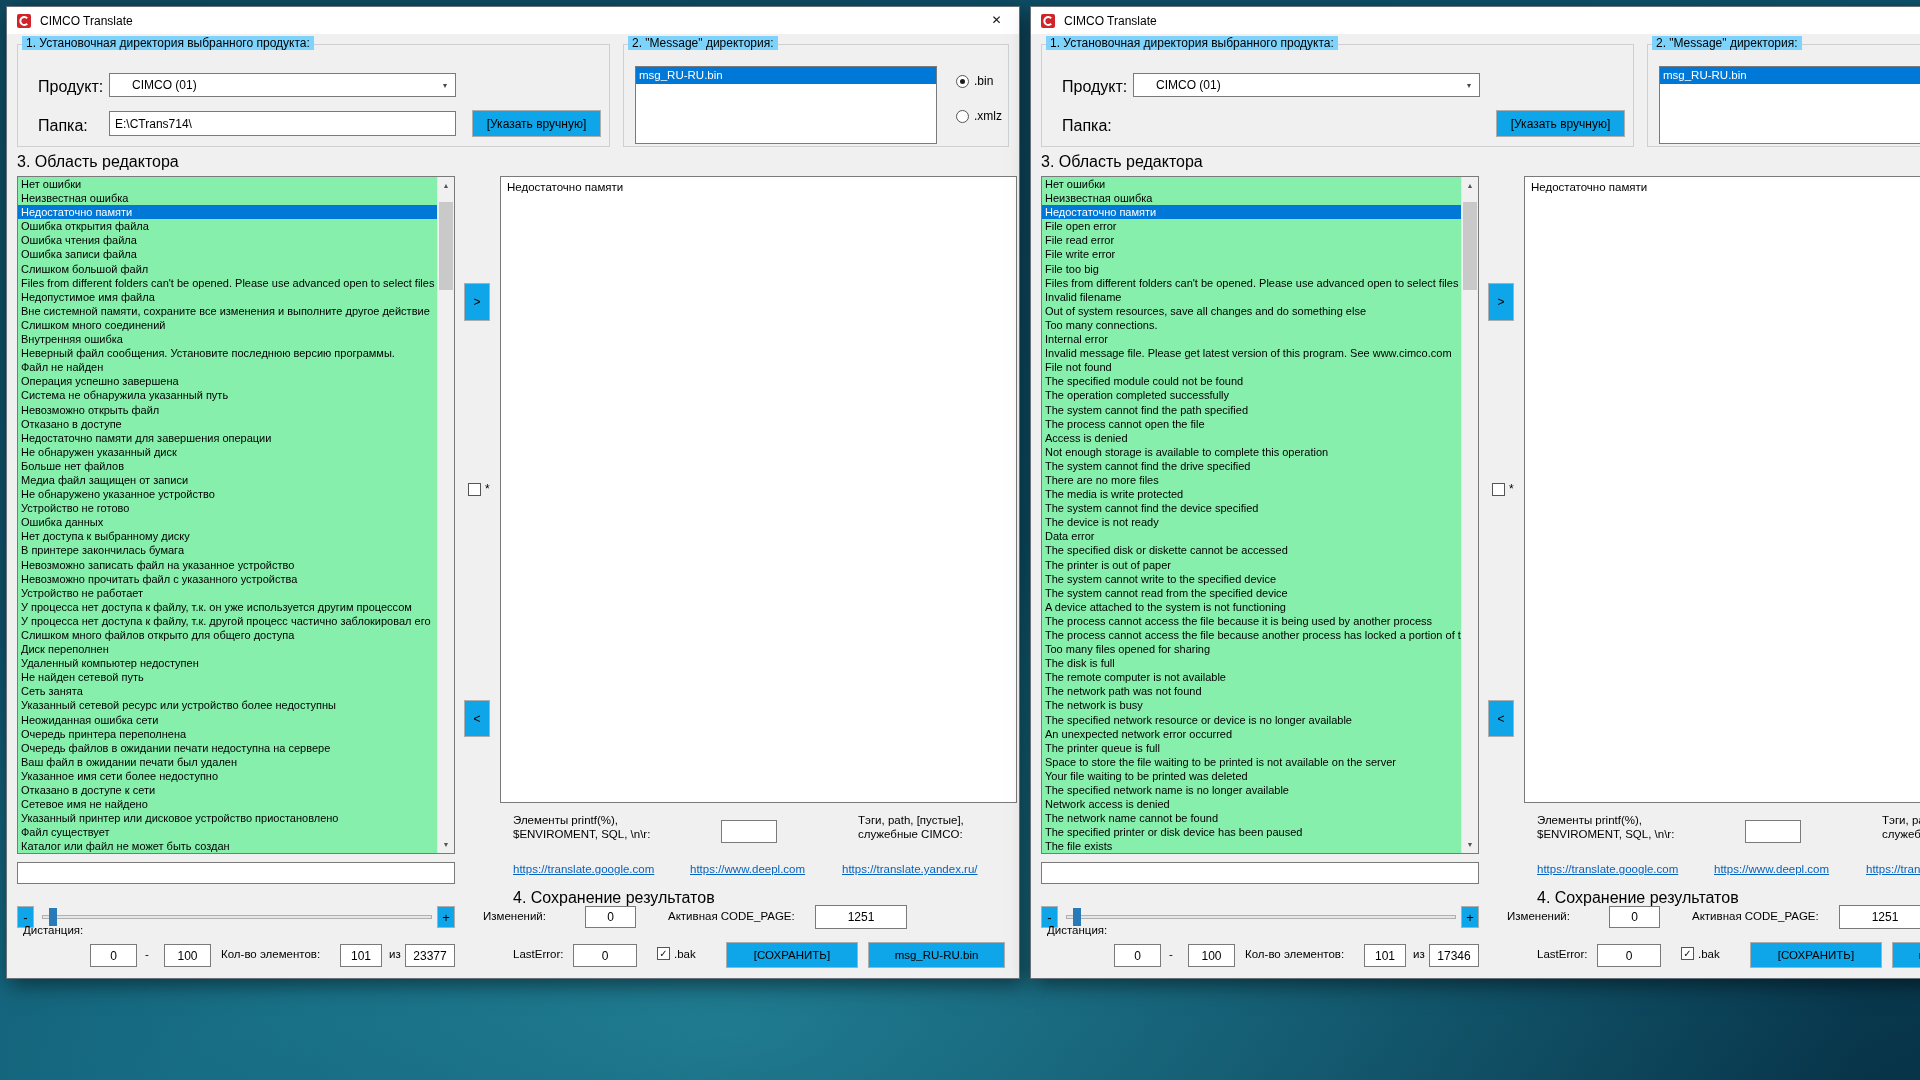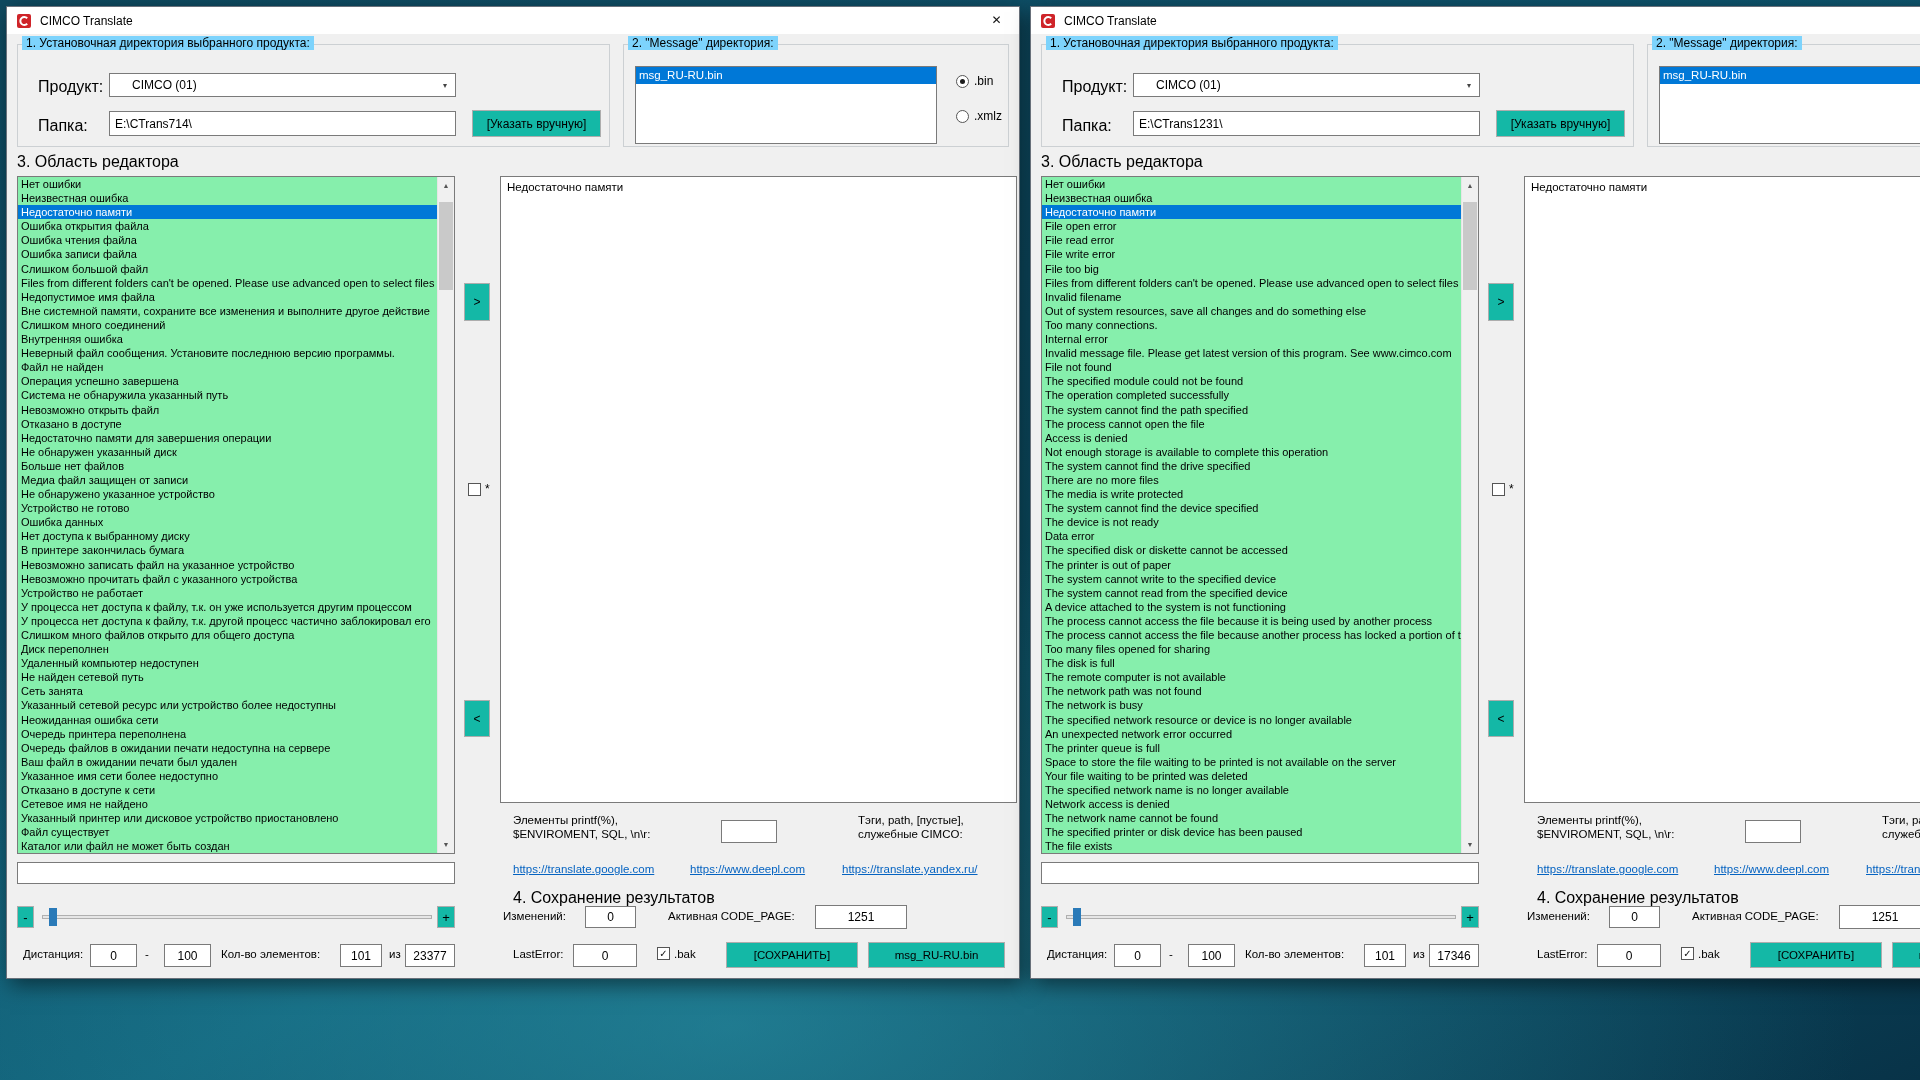--- a/index.html
+++ b/index.html
@@ -21,21 +21,21 @@
   .group{position:absolute;border:1px solid #ccd0d3;}
   .group-label{position:absolute;top:-9px;left:4px;font-size:12px;background:#7dd3fc;padding:0 4px;white-space:nowrap;}
   .g1{left:10px;top:37px;width:593px;height:103px}
   .g2{left:616px;top:37px;width:386px;height:103px}
   .combo{position:absolute;background:#fff;border:1px solid #7a7a7a;font-size:12px;}
   .combo.product{left:102px;top:66px;width:347px;height:24px}
   .combo-text{position:absolute;left:22px;top:4px;white-space:nowrap;}
   .combo-btn{position:absolute;right:0;top:0;bottom:0;width:20px;display:flex;align-items:center;justify-content:center;font-size:8px;color:#444;}
   .field{position:absolute;background:#fff;border:1px solid #7a7a7a;font-size:12px;padding:0 5px;font-family:inherit;color:#000;outline:none;}
   .field.num{text-align:center;padding:0 2px;}
-  .btn{position:absolute;background:#14b8a6;border:1px solid #adadad;font-size:12px;font-family:inherit;color:#000;display:flex;align-items:center;justify-content:center;white-space:nowrap;}
+  .btn{position:absolute;background:#0ea5e9;border:1px solid #adadad;font-size:12px;font-family:inherit;color:#000;display:flex;align-items:center;justify-content:center;white-space:nowrap;}
   .product-lbl{left:31px;top:71px}
   .folder-lbl{left:31px;top:110px}
   .folder-field{left:102px;top:104px;width:347px;height:25px}
   .manual-btn{left:465px;top:103px;width:129px;height:27px}
   .filelist{position:absolute;left:628px;top:59px;width:302px;height:78px;background:#fff;border:1px solid #7a7a7a;overflow:hidden;}
   .filelist .list-item{height:17px;line-height:17px;font-size:11.5px;}
   .radio{position:absolute;display:flex;align-items:center;gap:5px;font-size:12px;white-space:nowrap;}
   .r-bin{left:949px;top:67px}
   .r-xmlz{left:949px;top:102px}
   .rdot{width:13px;height:13px;border:1px solid #555;border-radius:50%;background:#fff;position:relative;flex:0 0 auto;}
@@ -63,25 +63,25 @@
   .link{position:absolute;font-size:11.5px;color:#0563c1;text-decoration:underline;white-space:nowrap;cursor:pointer;}
   .l1{left:506px;top:856px}.l2{left:683px;top:856px}.l3{left:835px;top:856px}
   .filter-field{left:10px;top:855px;width:438px;height:22px}
   .sec4-lbl{left:506px;top:882px}
   .btn.tiny{font-size:13px;}
   .minus{left:10px;top:899px;width:17px;height:22px}
   .plus{left:430px;top:899px;width:18px;height:22px}
   .slider{position:absolute;left:33px;top:899px;width:394px;height:22px;}
   .sl-track{position:absolute;left:2px;right:2px;top:9px;height:4px;background:#e6e6e6;border:1px solid #b0b0b0;}
   .sl-thumb{position:absolute;left:9px;top:2px;width:8px;height:18px;background:#2a7ab8;}
-  .chg-lbl{left:496px;top:903px}
+  .chg-lbl{left:476px;top:903px}
   .chg-field{left:578px;top:899px;width:51px;height:22px}
   .cp-lbl{left:661px;top:903px}
   .cp-field{left:808px;top:898px;width:92px;height:24px}
-  .dist-lbl{left:16px;top:941px}
+  .dist-lbl{left:16px;top:917px}
   .dist-from{left:83px;top:937px;width:47px;height:23px}
   .dash-lbl{left:138px;top:941px}
   .dist-to{left:157px;top:937px;width:47px;height:23px}
   .cnt-lbl{left:214px;top:941px}
   .cnt-field{left:333px;top:937px;width:42px;height:23px}
   .of-lbl{left:382px;top:941px}
   .total-field{left:398px;top:937px;width:50px;height:23px}
   .le-lbl{left:506px;top:941px}
   .le-field{left:566px;top:937px;width:64px;height:23px}
   .save-btn{left:719px;top:935px;width:132px;height:26px;font-size:11.5px}
@@ -250,21 +250,20 @@
 
     <div class="group g1">
       <span class="group-label">1. Установочная директория выбранного продукта:</span>
     </div>
     <span class="lbl product-lbl">Продукт:</span>
     <div class="combo product">
       <span class="combo-text">CIMCO (01)</span>
       <span class="combo-btn">▾</span>
     </div>
     <span class="lbl folder-lbl">Папка:</span>
-    <input class="field folder-field" value="E:\CTrans1231\" style="">
     <button class="btn manual-btn">[Указать вручную]</button>
 
     <div class="group g2">
       <span class="group-label">2. "Message" директория:</span>
     </div>
     <div class="filelist">
         <div class="list-item selected">msg_RU-RU.bin</div>
       </div>
 
     <span class="lbl sec3-lbl">3. Область редактора</span>

